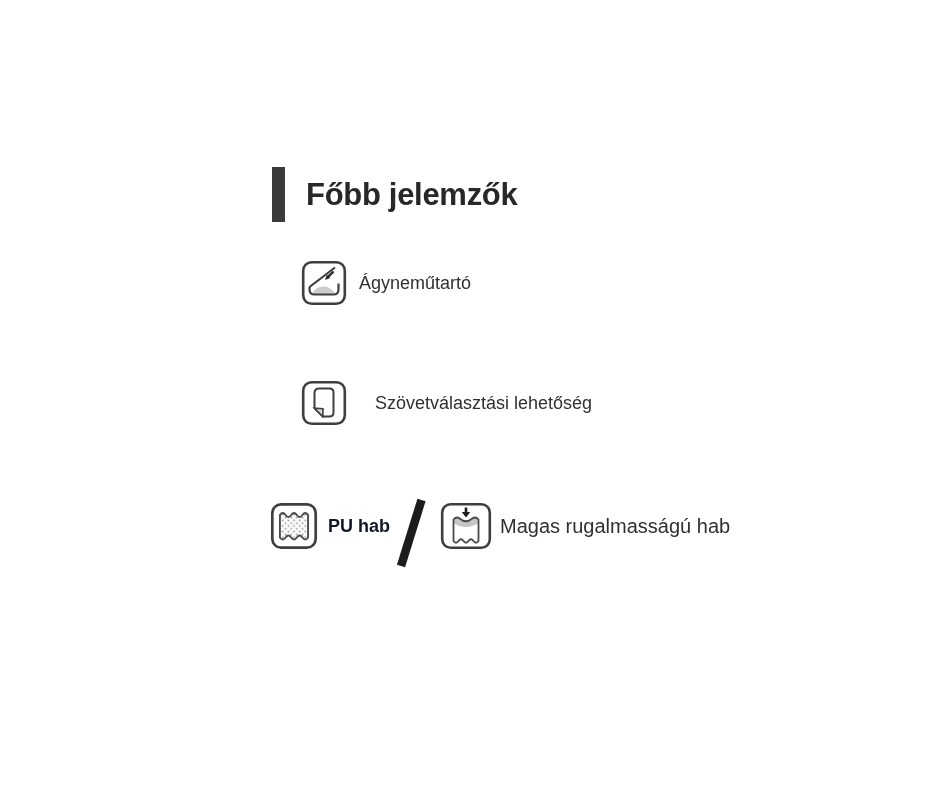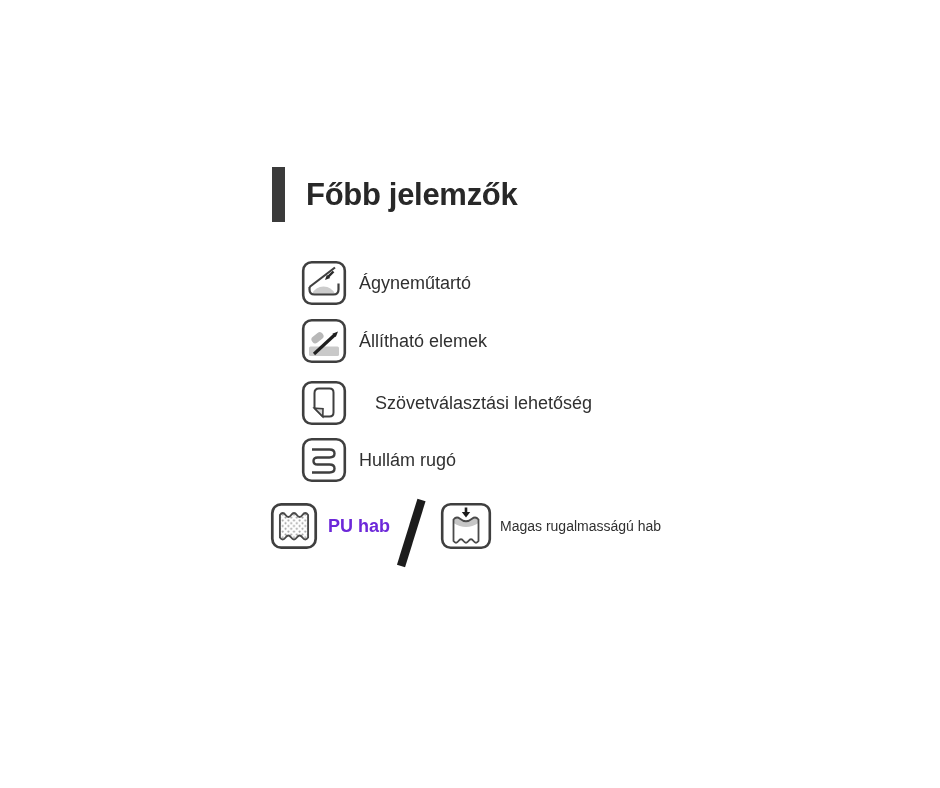--- a/index.html
+++ b/index.html
@@ -52,24 +52,24 @@
 
   
   .r5 {
     position: absolute;
     left: 270px; top: 502px;
     height: 48px;
   }
   .r5 > * { position: absolute; }
   .r5 .icon svg { display: block; }
   .r5 .icon-pu   { left: 0;     top: 0; }
-  .r5 .label-pu  { left: 58px;  top: 0; line-height: 48px; font-size: 18px; font-weight: 700; color: #6d28d9; white-space: nowrap; }
+  .r5 .label-pu  { left: 58px;  top: 0; line-height: 48px; font-size: 18px; font-weight: 700; color: #0f172a; white-space: nowrap; }
   .r5 .slash     { left: 126px; top: -5px; }
   .r5 .icon-hr   { left: 170px; top: 0; }
-  .r5 .label-hr  { left: 230px; top: 0; line-height: 48px; font-size: 14px; color: #303030; white-space: nowrap; }
+  .r5 .label-hr  { left: 230px; top: 0; line-height: 48px; font-size: 20px; color: #303030; white-space: nowrap; }
 </style>
 </head>
 <body>
 
 <div class="canvas">
 
   <div>
     <div class="accent-bar"></div>
     <h1 class="title">Főbb jelemzők</h1>
   </div>
@@ -81,53 +81,32 @@
         <path d="M 11,34 Q 14.5,26.5 22.5,26.5 Q 30.5,26.5 34,34 Z" fill="#cccccc"></path>
         <path d="M 8.5,27 V 29.5 Q 8.5,34.5 13.5,34.5 H 32.5 Q 37.5,34.5 37.5,29.5 V 23.5" fill="none" stroke="#3f3f3f" stroke-width="2.2"></path>
         <line x1="8.5" y1="27" x2="34" y2="7.5" stroke="#3f3f3f" stroke-width="2.2"></line>
         <line x1="32.5" y1="11.5" x2="26.8" y2="17.2" stroke="#2a2a2a" stroke-width="2.4"></line>
         <polygon points="24,20 29.2,18.1 25.9,14.8" fill="#2a2a2a"></polygon>
       </svg>
     </span>
     <span class="label">Ágyneműtartó</span>
   </div>
 
-  <div class="feature-row r2">
-    <span class="icon">
-      <svg width="46" height="46" viewBox="0 0 46 46">
-        <rect x="2.2" y="2.2" width="41.6" height="41.6" rx="8.5" fill="#ffffff" stroke="#3f3f3f" stroke-width="2.6"></rect>
-        <rect x="8" y="28.5" width="30" height="9.5" rx="1.5" fill="#c9c9c9"></rect>
-        <rect x="10" y="16" width="13" height="7.5" rx="3.5" fill="#b8b8b8" transform="rotate(-38 16.5 19.75)"></rect>
-        <line x1="13" y1="36" x2="33.8" y2="16.8" stroke="#1f1f1f" stroke-width="3.2"></line>
-        <polygon points="37,13.5 34.8,19.1 31.4,15.7" fill="#1f1f1f"></polygon>
-      </svg>
-    </span>
-    <span class="label">Állítható elemek</span>
-  </div>
 
   <div class="feature-row r3">
     <span class="icon">
       <svg width="46" height="46" viewBox="0 0 46 46">
         <rect x="2.2" y="2.2" width="41.6" height="41.6" rx="8.5" fill="#ffffff" stroke="#3f3f3f" stroke-width="2.6"></rect>
         <path d="M 18,8.5 H 28.5 Q 32.5,8.5 32.5,12.5 V 32.5 Q 32.5,36.5 28.5,36.5 H 21.8 L 13.5,28.2 V 13 Q 13.5,8.5 18,8.5 Z" fill="#ffffff" stroke="#3f3f3f" stroke-width="2"></path>
         <path d="M 13.5,28.2 L 21.8,36.5 L 22,28.8 Z" fill="#d9d9d9" stroke="#3f3f3f" stroke-width="1.6"></path>
       </svg>
     </span>
     <span class="label">Szövetválasztási lehetőség</span>
   </div>
 
-  <div class="feature-row r4">
-    <span class="icon">
-      <svg width="46" height="46" viewBox="0 0 46 46">
-        <rect x="2.2" y="2.2" width="41.6" height="41.6" rx="8.5" fill="#ffffff" stroke="#3f3f3f" stroke-width="2.6"></rect>
-        <path d="M 11,12.5 H 28.5 Q 33.5,12.5 33.5,16.5 Q 33.5,20.5 28.5,20.5 H 16.5 Q 12.5,20.5 12.5,24 Q 12.5,27.5 16.5,27.5 H 28.5 Q 33.5,27.5 33.5,31.5 Q 33.5,35.5 28.5,35.5 H 11" fill="none" stroke="#3f3f3f" stroke-width="2.4"></path>
-      </svg>
-    </span>
-    <span class="label">Hullám rugó</span>
-  </div>
 
   <div class="r5">
     <span class="icon icon-pu">
       <svg width="48" height="48" viewBox="0 0 46 46">
         <defs>
           <pattern id="foamDots" width="5.4" height="5.4" patternUnits="userSpaceOnUse">
             <circle cx="1.4" cy="1.4" r="1" fill="#9f9f9f"></circle>
             <circle cx="4.1" cy="4.1" r="1" fill="#9f9f9f"></circle>
           </pattern>
         </defs>

